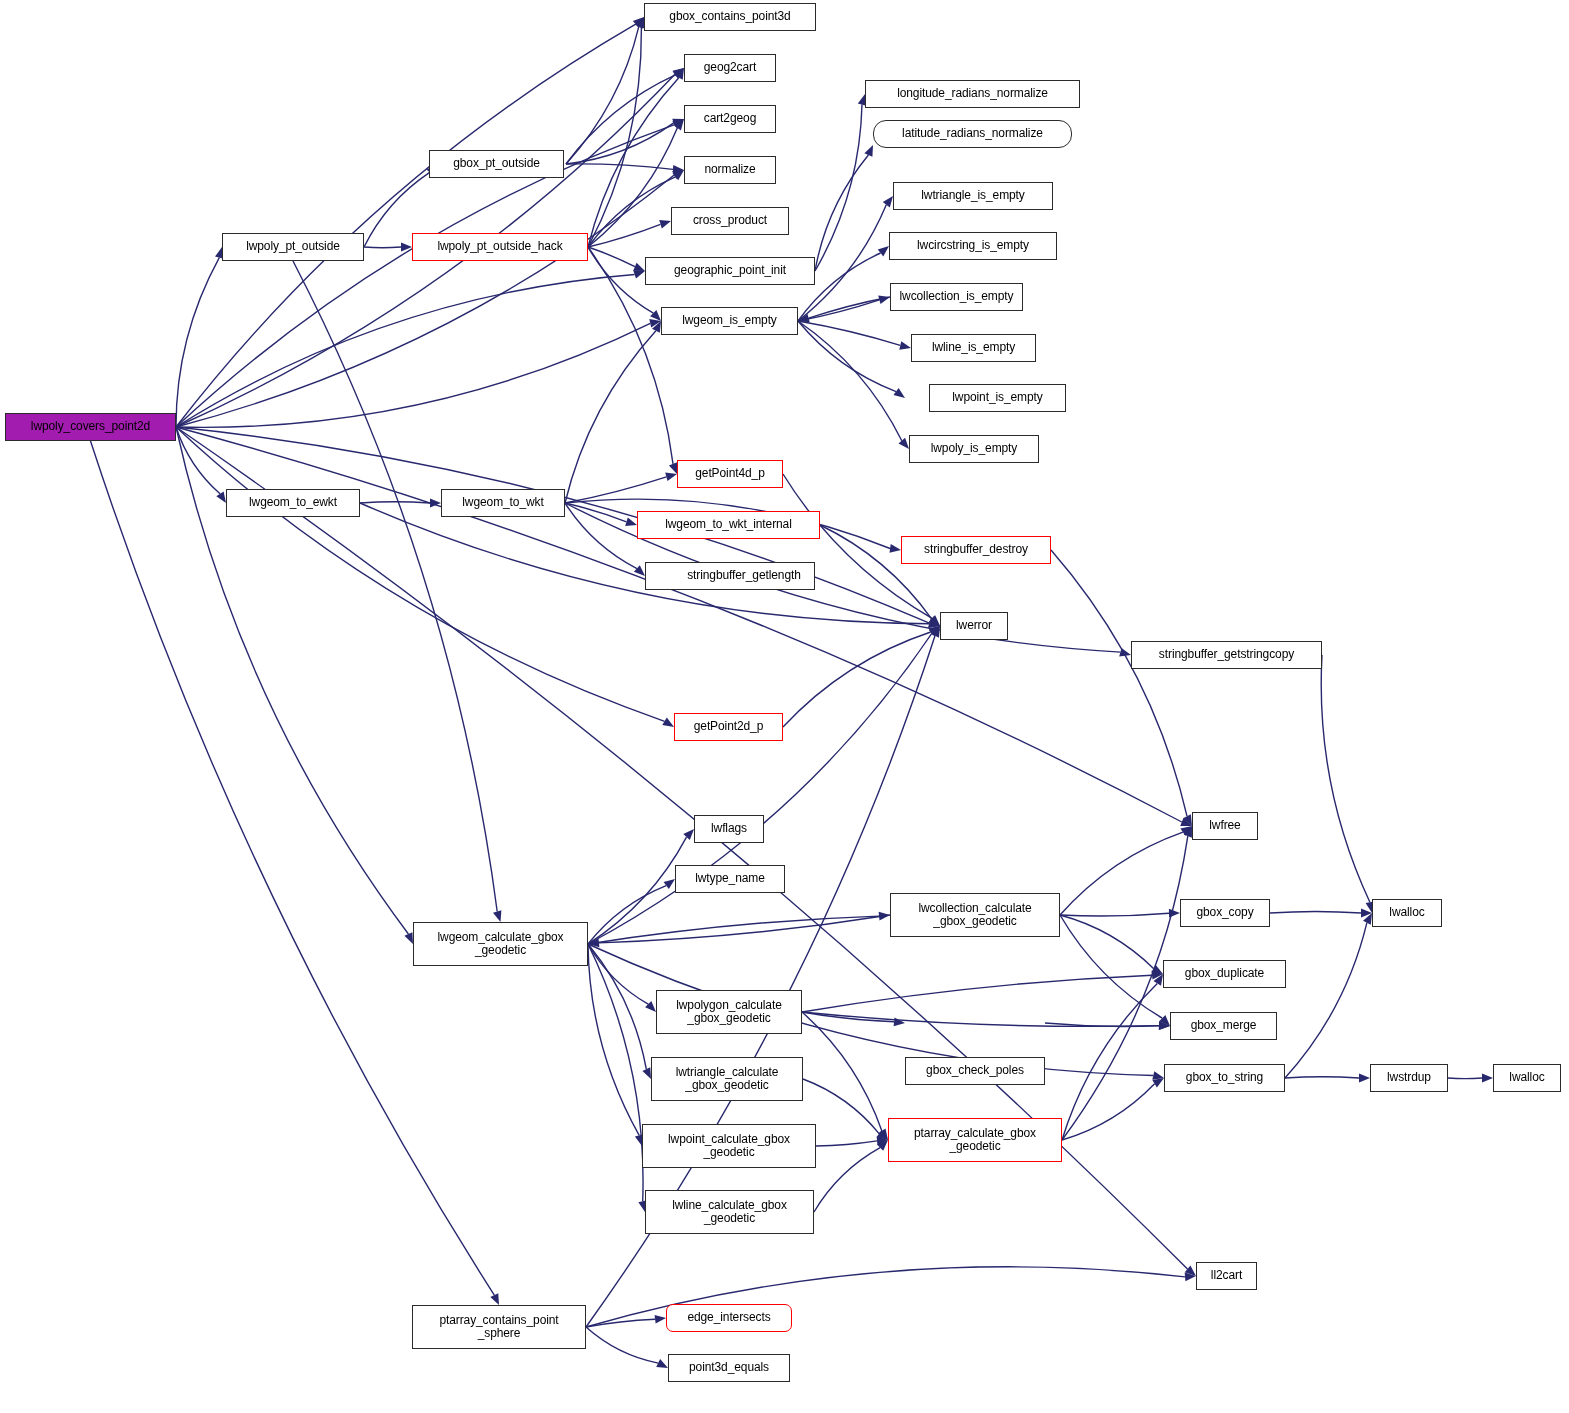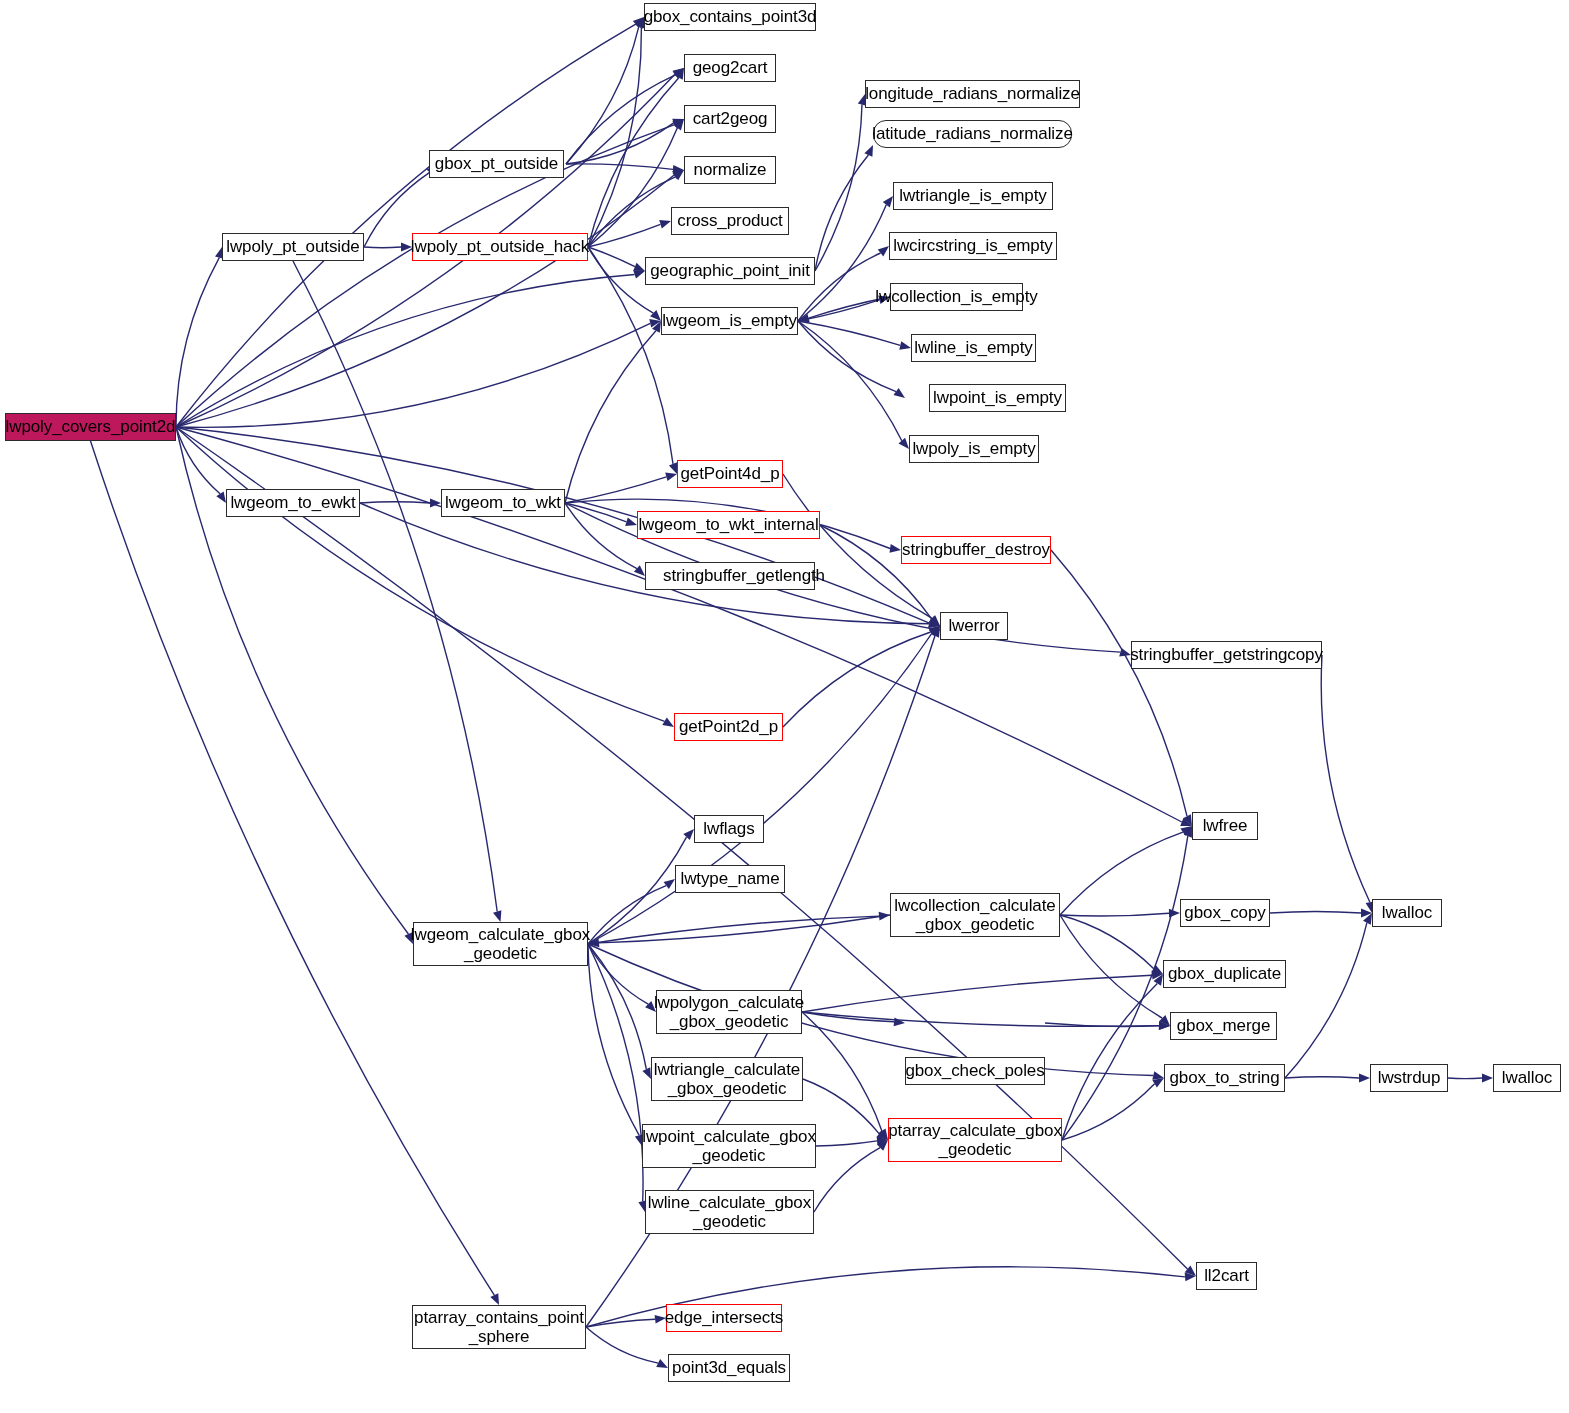--- a/index.html
+++ b/index.html
@@ -20,31 +20,31 @@
     top: 0;
     width: 1569px;
     height: 1413px;
   }
   .node {
     position: absolute;
     box-sizing: border-box;
     border: 1px solid #2b2b2b;
     background: #ffffff;
     color: #000000;
-    font-size: 17px;
+    font-size: 12px;
     line-height: 1.12;
     display: flex;
     align-items: center;
     justify-content: center;
     text-align: center;
     white-space: pre;
     letter-spacing: -0.1px;
   }
   .node.red { border-color: #ff0000; }
-  .node.root { background: #be185d; border-color: #2b2b2b; }
+  .node.root { background: #a21caf; border-color: #2b2b2b; }
   .edge-path {
     fill: none;
     stroke: #28286e;
     stroke-width: 1.4px;
   }
   .arrow-head { fill: #28286e; stroke: none; }
 </style>
 </head>
 <body>
 
@@ -269,16 +269,16 @@
       <div class="node" style="left: 1493px; top: 1064px; width: 68px; height: 28px;">lwalloc</div>
       <div class="node red" style="left: 888px; top: 1118px; width: 174px; height: 44px;">ptarray_calculate_gbox
 _geodetic</div>
       <div class="node" style="left: 642px; top: 1124px; width: 174px; height: 44px;">lwpoint_calculate_gbox
 _geodetic</div>
       <div class="node" style="left: 645px; top: 1190px; width: 169px; height: 44px;">lwline_calculate_gbox
 _geodetic</div>
       <div class="node" style="left: 1196px; top: 1262px; width: 61px; height: 28px;">ll2cart</div>
       <div class="node" style="left: 412px; top: 1305px; width: 174px; height: 44px;">ptarray_contains_point
 _sphere</div>
-      <div class="node red" style="left: 666px; top: 1304px; width: 116px; height: 28px;">edge_intersects</div>
+      <div class="node red" style="left: 666px; top: 1304px; width: 126px; height: 28px; border-radius: 7px;">edge_intersects</div>
       <div class="node" style="left: 668px; top: 1354px; width: 122px; height: 28px;">point3d_equals</div>
     </div>
 </div>
 
 </body></html>

